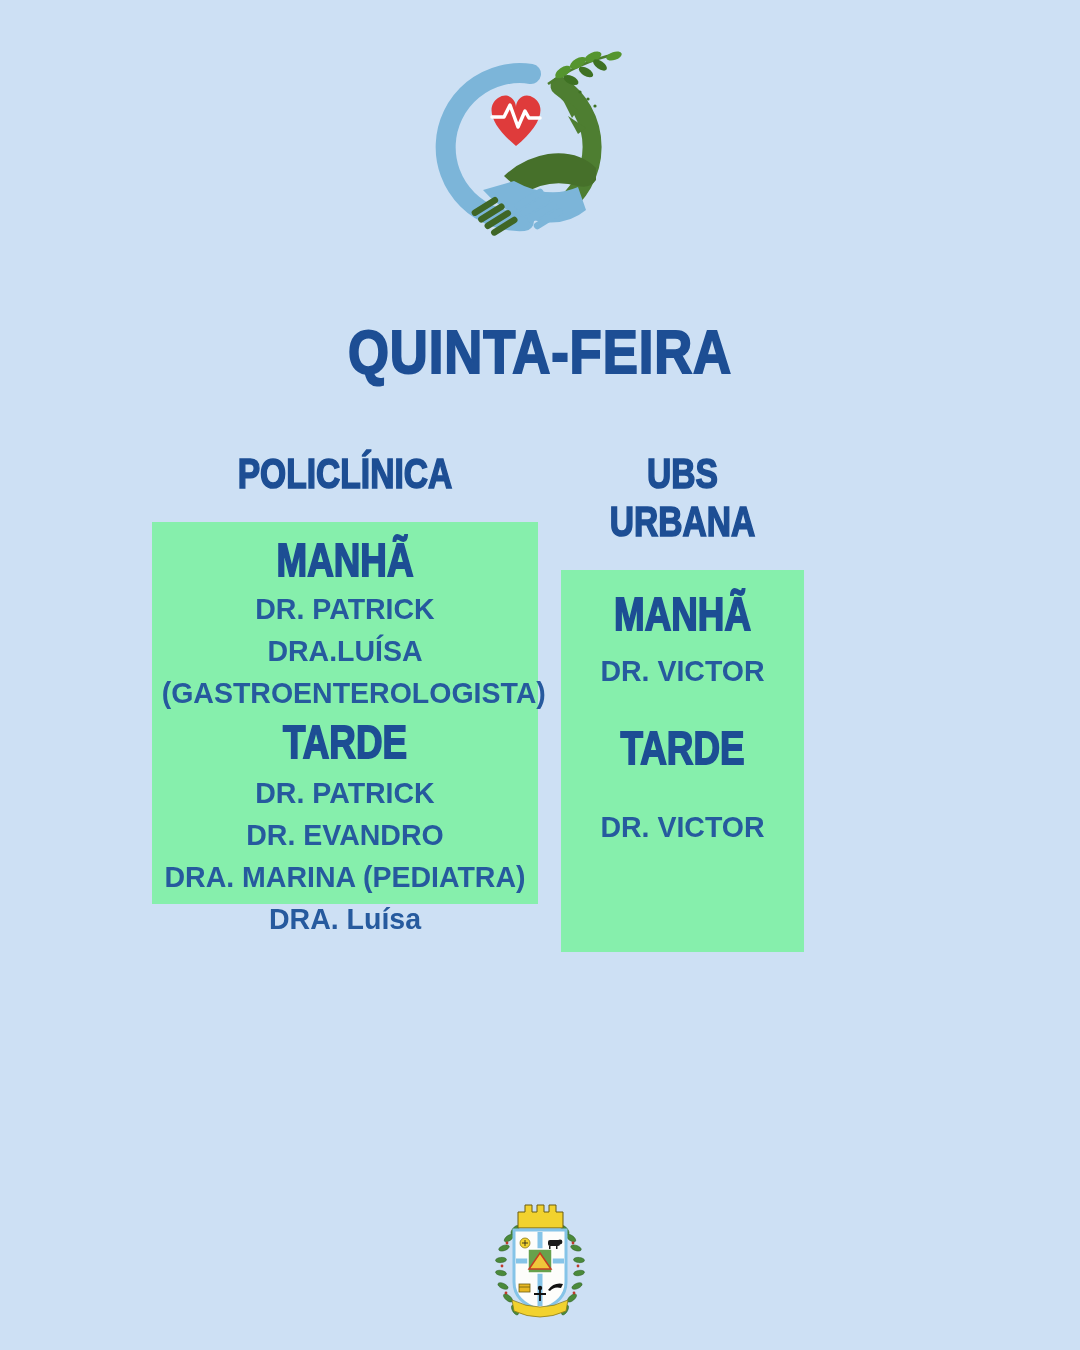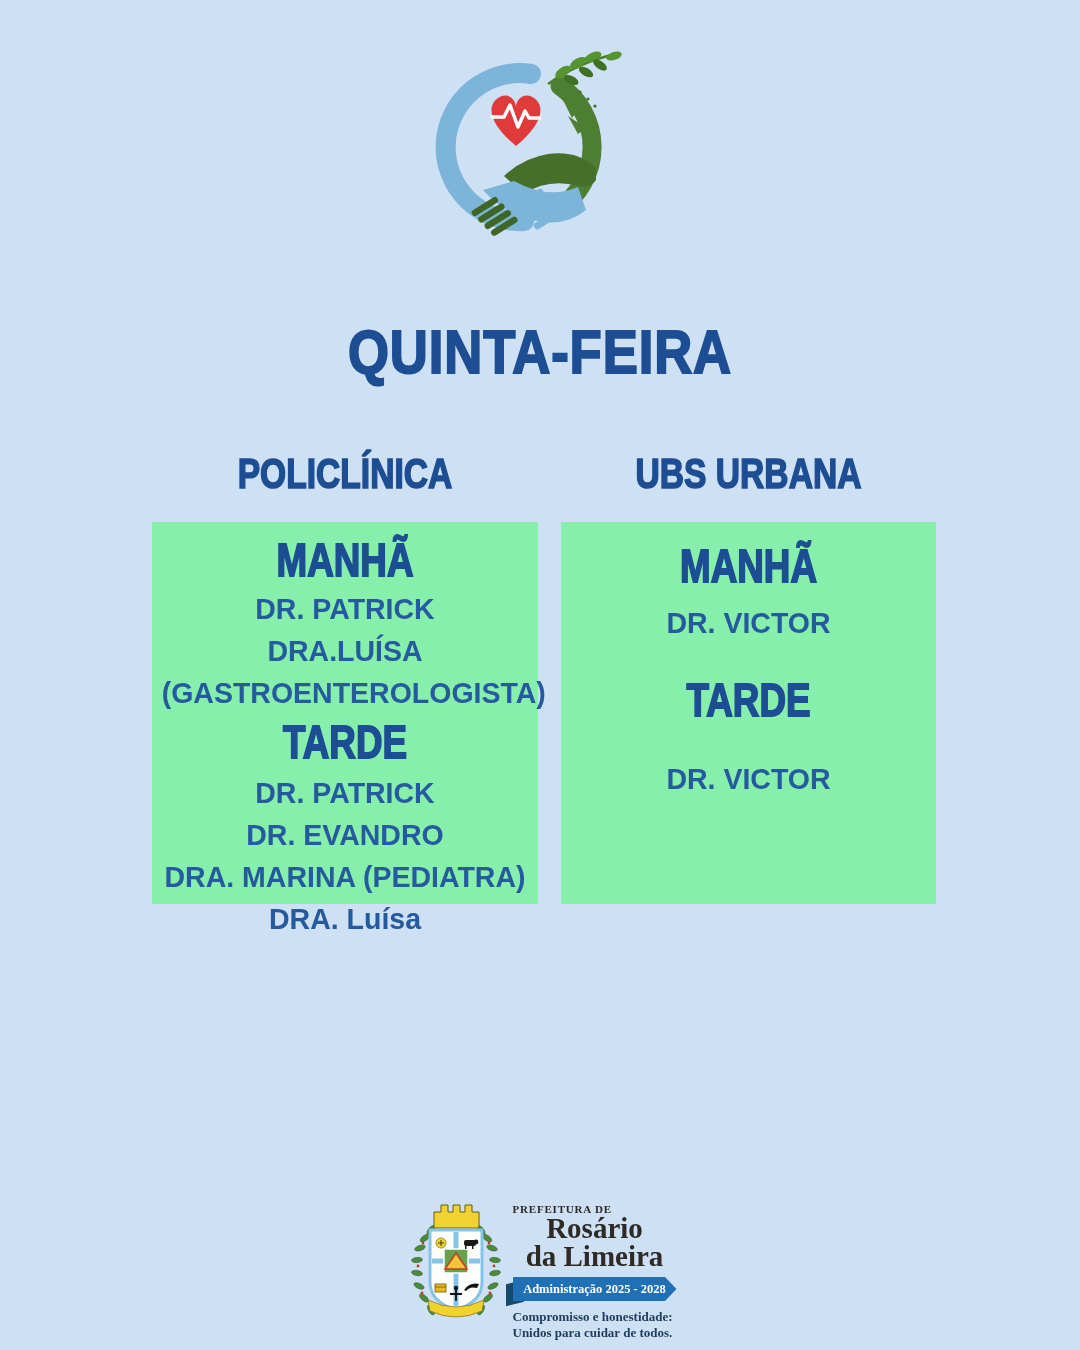--- a/index.html
+++ b/index.html
@@ -8,21 +8,21 @@
 
   
   .logo-wrap{position:absolute;left:428px;top:50px;width:225px;height:190px;}
 
   
   .title{position:absolute;left:0;top:316px;width:100%;margin:0;text-align:center;
          font-size:62px;font-weight:bold;color:#1d4e94;letter-spacing:1px;
          -webkit-text-stroke:2px #1d4e94;transform:scaleX(0.85);}
 
   
-  .columns{position:absolute;left:152px;top:450px;width:784px;display:flex;gap:23px;}
+  .columns{position:absolute;left:152px;top:450px;width:652px;display:flex;gap:23px;}
   .col{width:386px;}
   .col.right{width:375px;}
   .col-title{margin:0 0 24px;text-align:center;font-size:42px;font-weight:bold;color:#1d4e94;
              -webkit-text-stroke:1.6px #1d4e94;transform:scaleX(0.8);}
   .card{background:#86efac;height:382px;box-sizing:border-box;text-align:center;padding-top:14px;}
   .card.right-card{padding-top:20px;}
   .period{font-size:46px;line-height:48px;font-weight:bold;color:#1d4e94;
           -webkit-text-stroke:1.8px #1d4e94;transform:scaleX(0.8);}
   .period.mid{margin:6px 0 2px;line-height:52px;}
   .doc{font-size:30px;line-height:34px;font-weight:bold;color:#265a9e;margin-top:8px;
@@ -187,27 +187,15 @@
         <rect x="31" y="86" width="11" height="8" fill="#e8b723" stroke="#6b5d10" stroke-width="0.8"></rect>
         <path d="M31,89 h11" stroke="#6b5d10" stroke-width="0.8"></path>
         <path d="M60,92 q6,-8 15,-6 l-2,4 q-7,-2 -11,3 Z" fill="#111111"></path>
 
         <circle cx="52" cy="90" r="2.2" fill="#111111"></circle>
         <path d="M52,92 V103 M46,96 H58" stroke="#111111" stroke-width="1.8"></path>
 
         <path d="M24,102 Q52,116 80,102 L78,113 Q52,125 26,113 Z" fill="#f2d22e" stroke="#8a7a1a" stroke-width="0.8"></path>
       </svg>
     </div>
-    <div class="gov">
-      <div class="pref">PREFEITURA DE</div>
-      <div class="city">Rosário</div>
-      <div class="city">da Limeira</div>
-      <div class="ribbon-wrap">
-        <div class="ribbon">Administração 2025 - 2028</div>
-      </div>
-      <div class="tagline">
-        <div>Compromisso e honestidade:</div>
-        <div>Unidos para cuidar de todos.</div>
-      </div>
-    </div>
   </footer>
 
 </div>
 
 </body></html>

